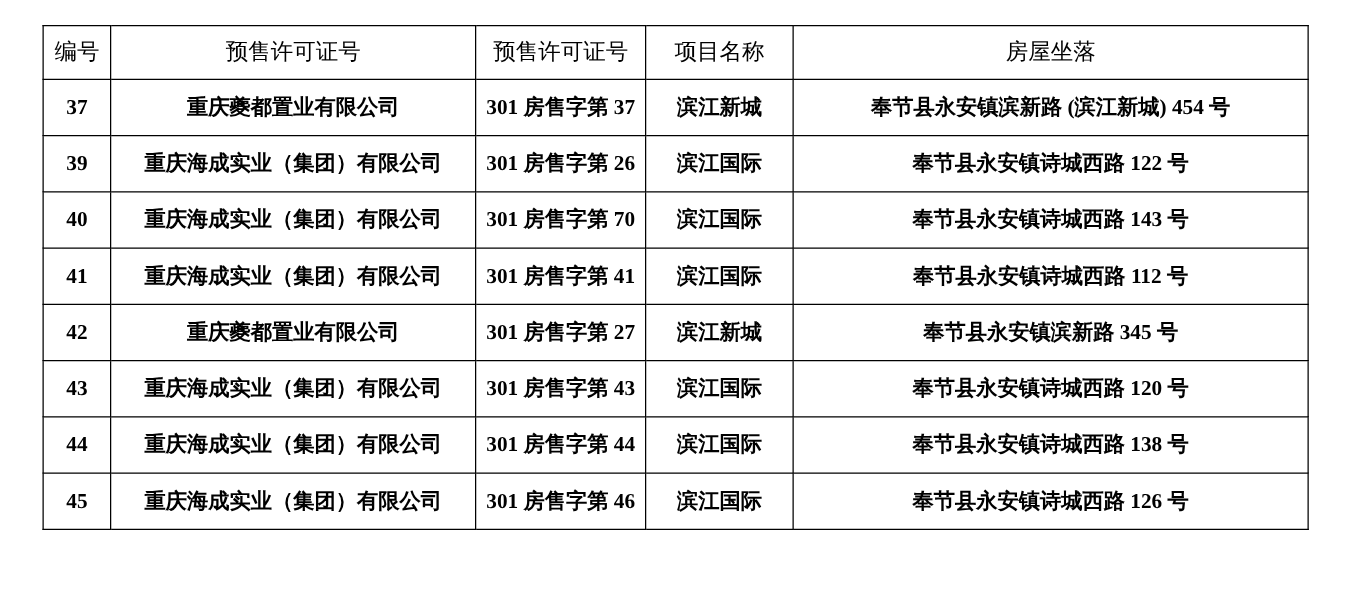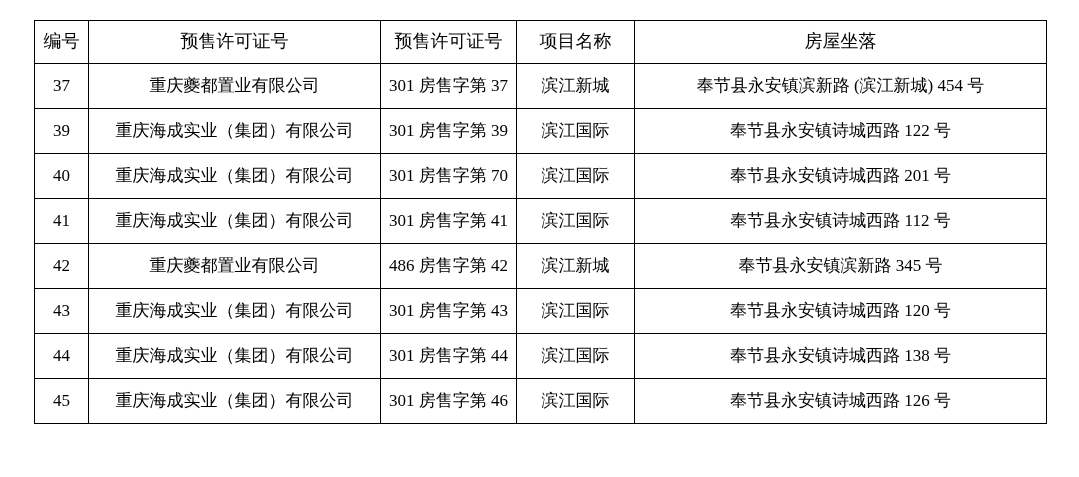--- a/index.html
+++ b/index.html
@@ -24,21 +24,21 @@
     border-collapse: collapse;
     table-layout: fixed;
     width: 1012px;
   }
   table.presale-table td,
   table.presale-table th {
     border: 1px solid #000000;
     padding: 0;
     text-align: center;
     vertical-align: middle;
-    font-weight: normal;
+    font-weight: bold;
     font-size: 17px;
     line-height: 1.2;
     height: 44px;
     white-space: nowrap;
     font-family: "Liberation Serif", "DejaVu Serif", serif;
   }
   table.presale-table thead td {
     font-size: 18px;
     height: 42px;
     font-weight: normal;
@@ -77,42 +77,42 @@
       <tr>
         <td>37</td>
         <td class="cell-bold">重庆夔都置业有限公司</td>
         <td class="cell-bold">301 房售字第 37</td>
         <td class="cell-bold">滨江新城</td>
         <td class="cell-bold">奉节县永安镇滨新路 (滨江新城) 454 号</td>
       </tr>
       <tr>
         <td>39</td>
         <td class="cell-bold">重庆海成实业（集团）有限公司</td>
-        <td class="cell-bold">301 房售字第 39</td>
+        <td class="cell-bold">301 房售字第 26</td>
         <td class="cell-bold">滨江国际</td>
         <td class="cell-bold">奉节县永安镇诗城西路 122 号</td>
       </tr>
       <tr>
         <td>40</td>
         <td class="cell-bold">重庆海成实业（集团）有限公司</td>
         <td class="cell-bold">301 房售字第 70</td>
         <td class="cell-bold">滨江国际</td>
-        <td class="cell-bold">奉节县永安镇诗城西路 201 号</td>
+        <td class="cell-bold">奉节县永安镇诗城西路 143 号</td>
       </tr>
       <tr>
         <td>41</td>
         <td class="cell-bold">重庆海成实业（集团）有限公司</td>
         <td class="cell-bold">301 房售字第 41</td>
         <td class="cell-bold">滨江国际</td>
         <td class="cell-bold">奉节县永安镇诗城西路 112 号</td>
       </tr>
       <tr>
         <td>42</td>
         <td class="cell-bold">重庆夔都置业有限公司</td>
-        <td class="cell-bold">486 房售字第 42</td>
+        <td class="cell-bold">301 房售字第 27</td>
         <td class="cell-bold">滨江新城</td>
         <td class="cell-bold">奉节县永安镇滨新路 345 号</td>
       </tr>
       <tr>
         <td>43</td>
         <td class="cell-bold">重庆海成实业（集团）有限公司</td>
         <td class="cell-bold">301 房售字第 43</td>
         <td class="cell-bold">滨江国际</td>
         <td class="cell-bold">奉节县永安镇诗城西路 120 号</td>
       </tr>

